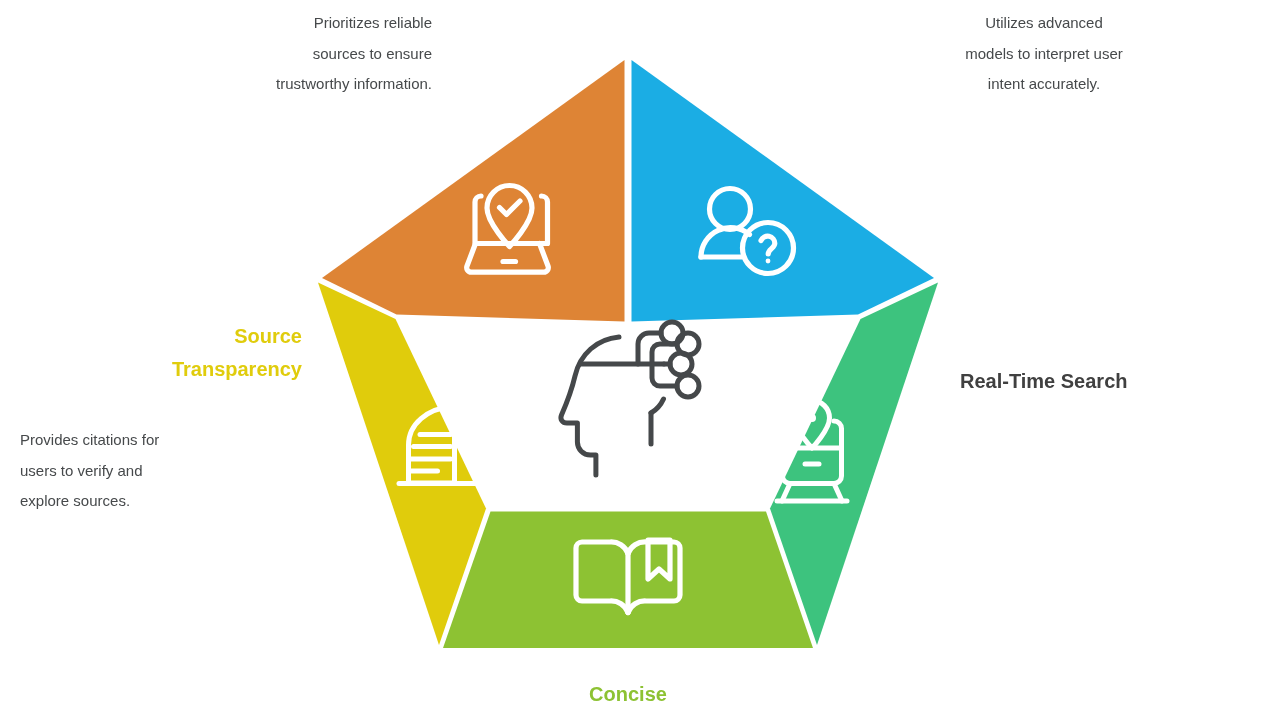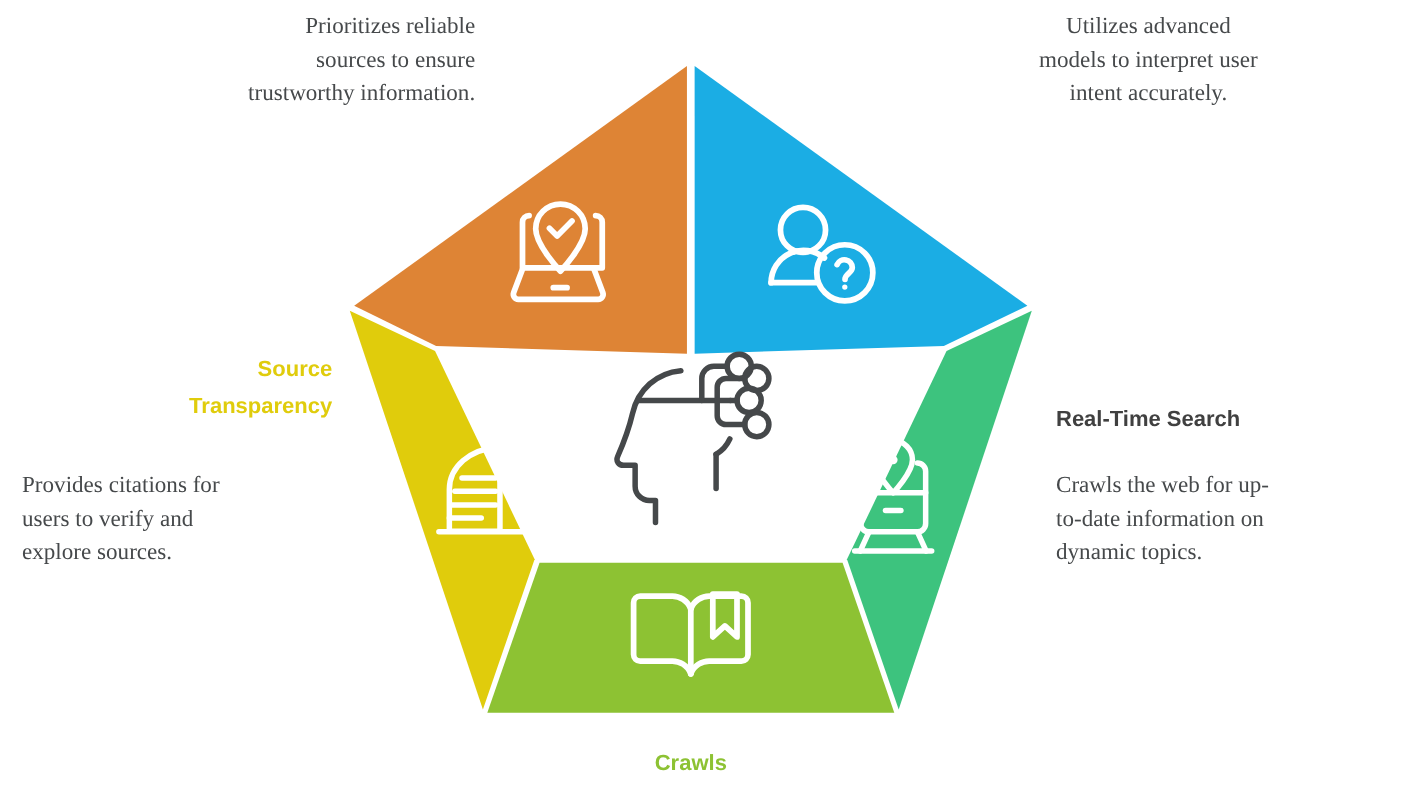--- a/index.html
+++ b/index.html
@@ -30,23 +30,23 @@
     left: 0;
     top: 0;
     width: 1280px;
     height: 719px;
     display: block;
   }
 
   .txt-block {
     position: absolute;
     color: #46494b;
-    font-size: 21px;
+    font-size: 15px;
     line-height: 30.5px;
-    font-family: Liberation Serif, serif;
+    font-family: Liberation Sans, sans-serif;
     white-space: pre-line;
   }
 
   .heading {
     position: absolute;
     font-weight: bold;
     font-size: 20px;
     line-height: 33px;
     font-family: "Liberation Sans", sans-serif;
     white-space: pre-line;
@@ -231,19 +231,16 @@
 
   <div class="heading" id="heading-source-transparency" style="color:#E0CC0C">Source
 Transparency</div>
 
   <div class="txt-block" id="desc-source-transparency">Provides citations for
 users to verify and
 explore sources.</div>
 
   <div class="heading" id="heading-real-time-search" style="color:#404040">Real-Time Search</div>
 
-  <div class="txt-block" id="desc-real-time-search">Crawls the web for up-
-to-date information on
-dynamic topics.</div>
-
-  <div class="heading" id="heading-concise" style="color:#8DC233">Crawls</div>
+
+  <div class="heading" id="heading-concise" style="color:#8DC233">Concise</div>
 
 </div>
 
 </body></html>

